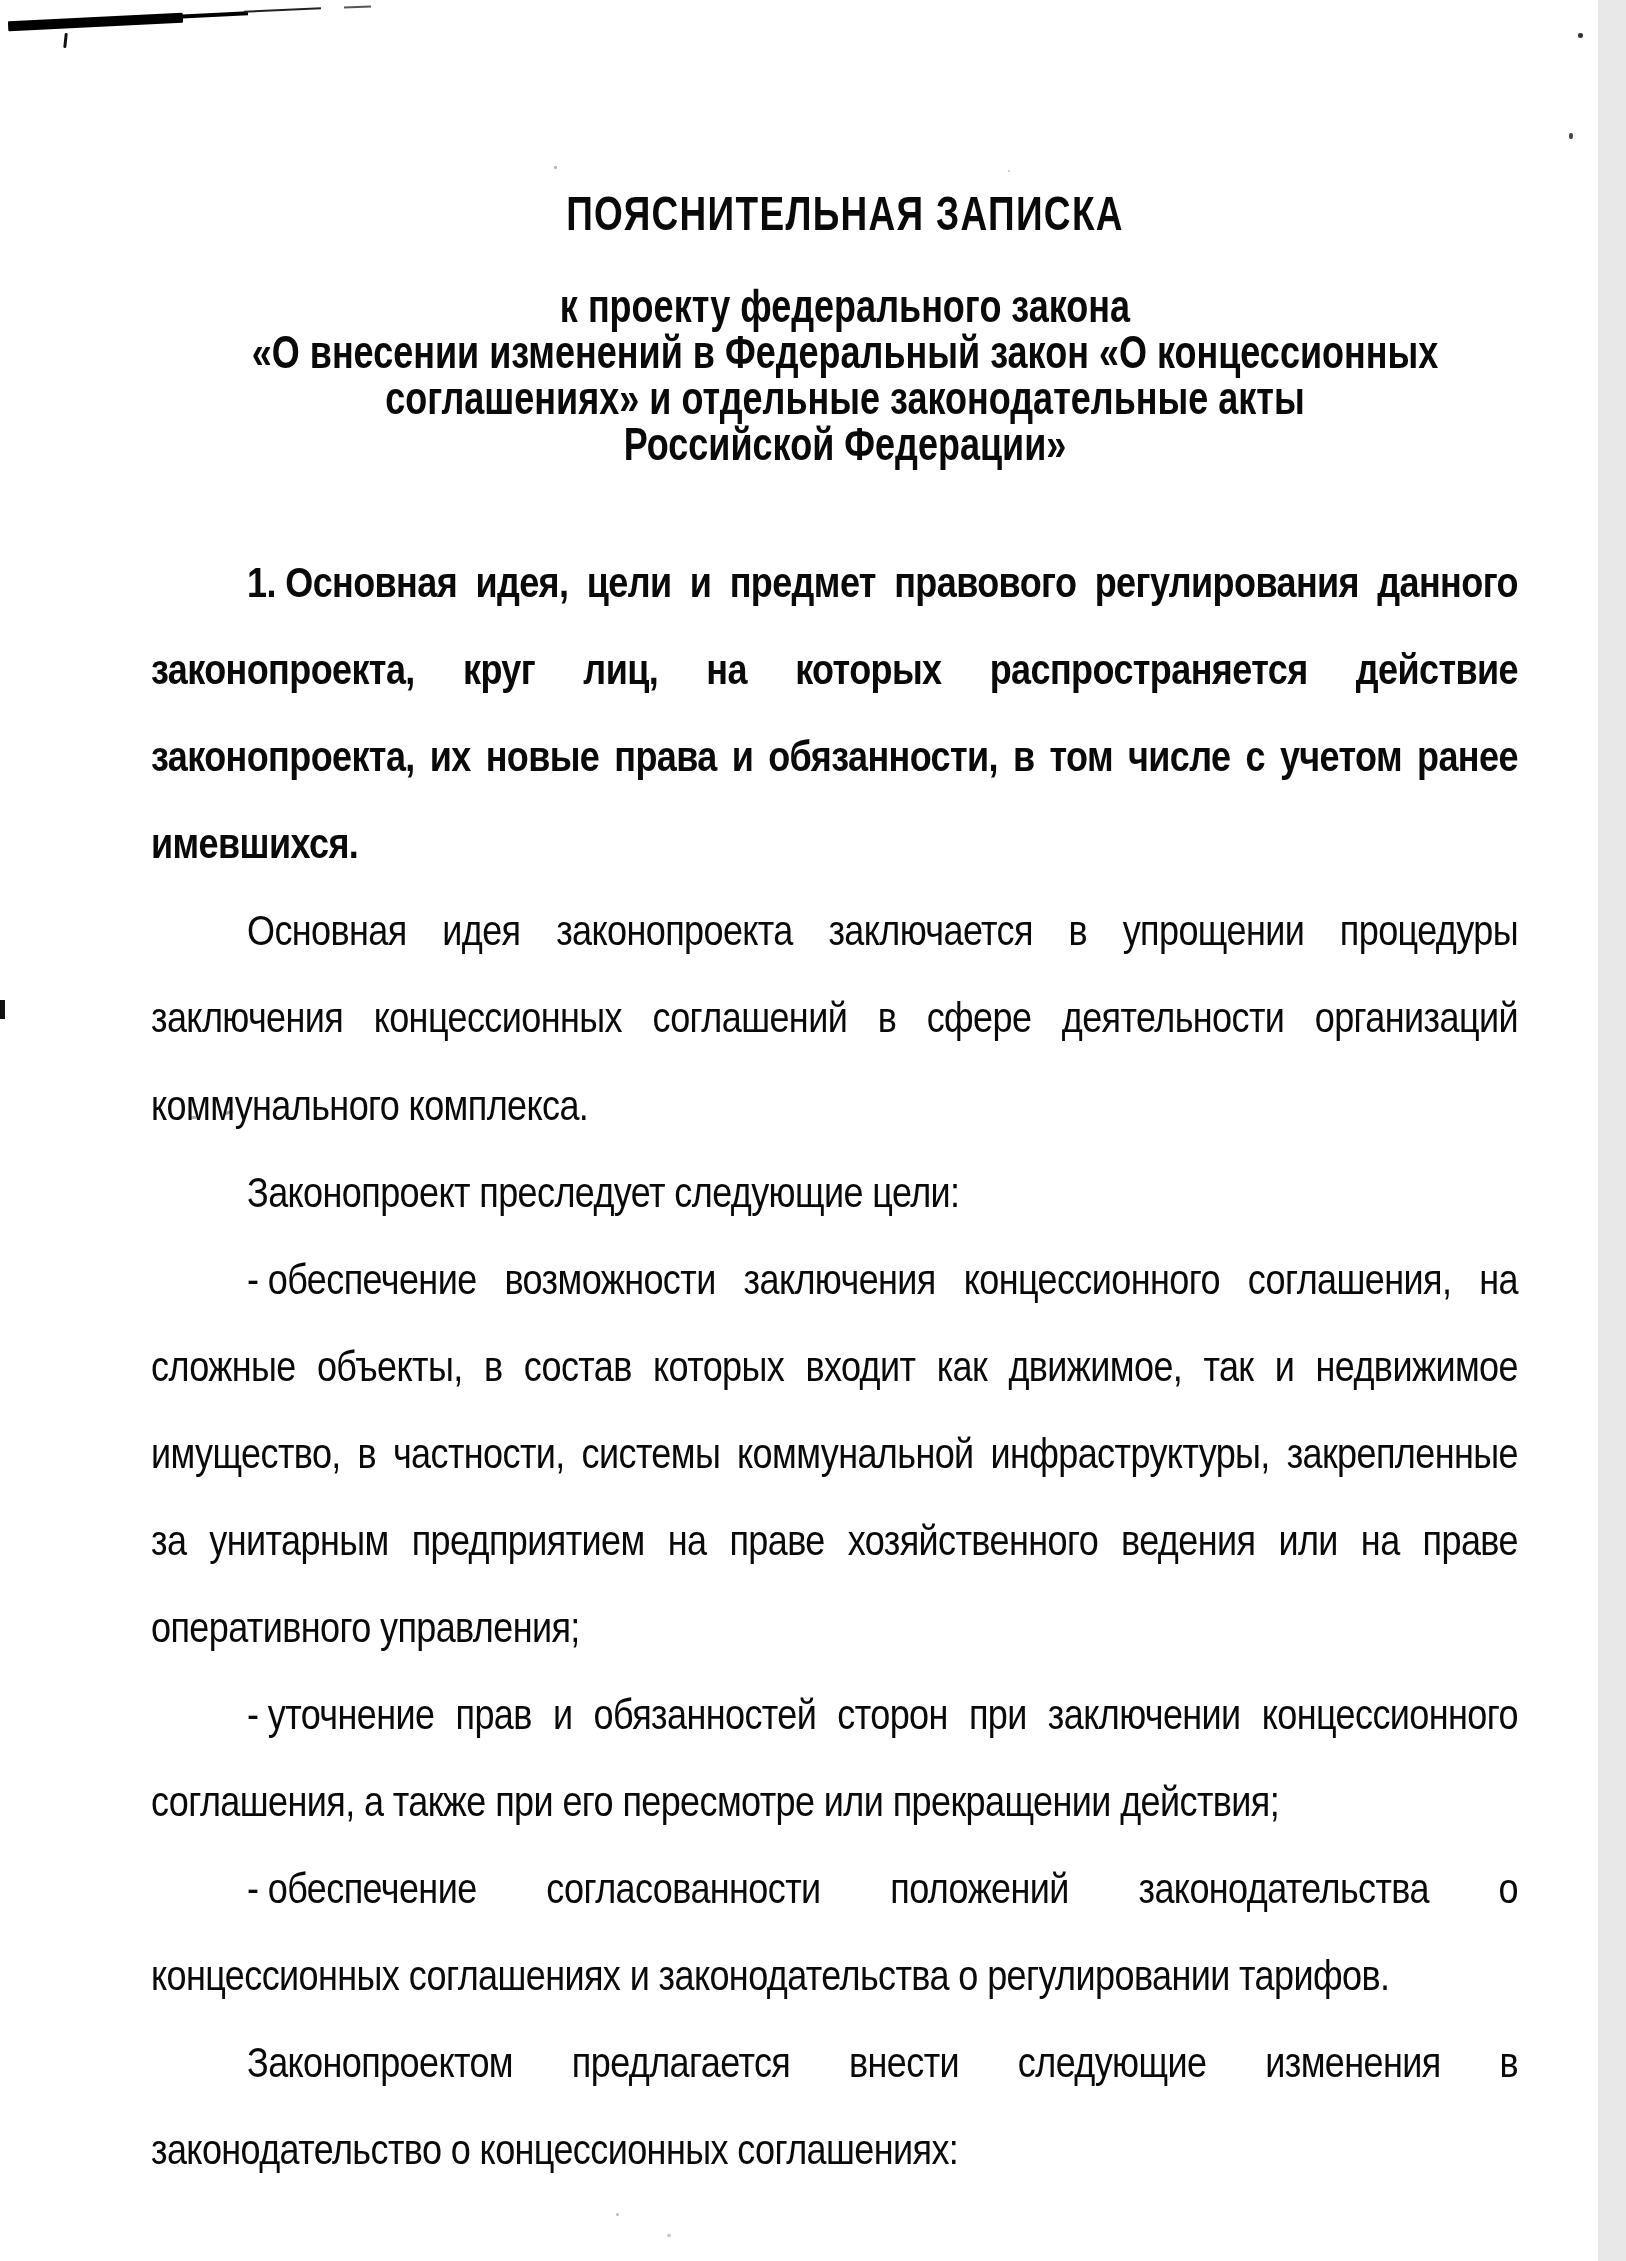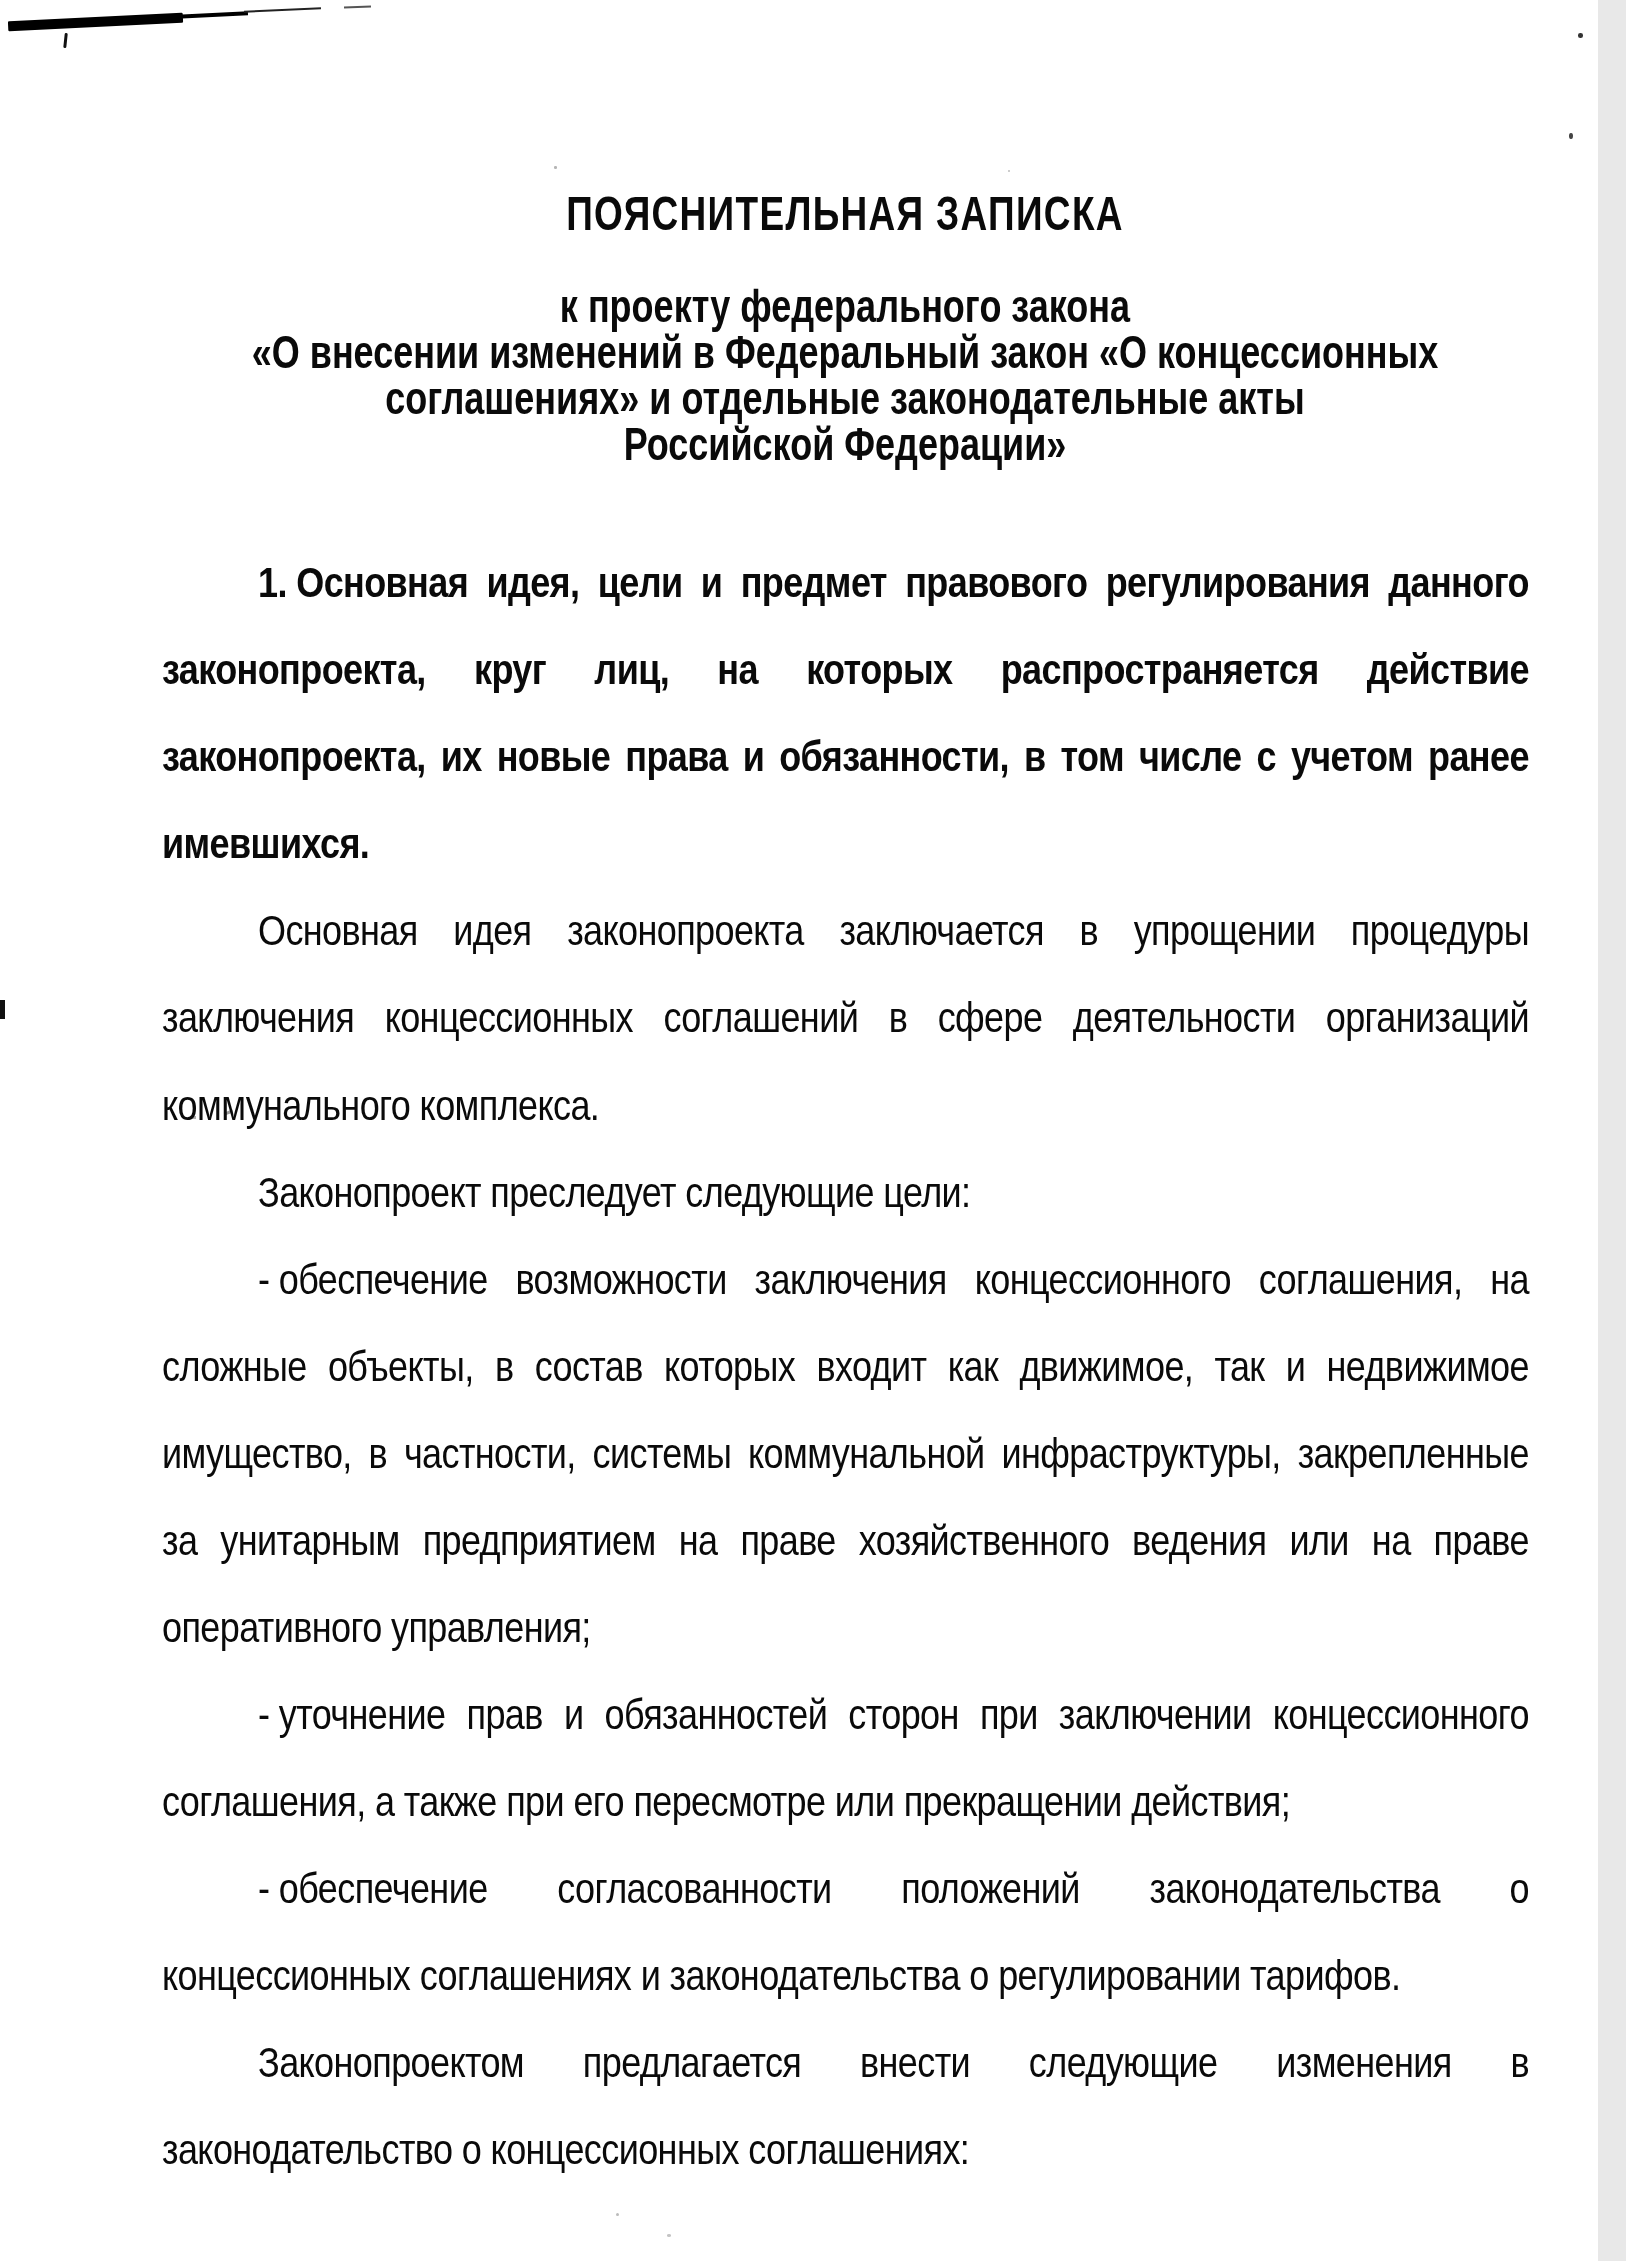--- a/index.html
+++ b/index.html
@@ -17,21 +17,21 @@
     text-align:center;font-size:37px;font-weight:bold;letter-spacing:1.3px;
     transform:scaleY(1.32);
   }
   .subtitle{
     position:absolute;top:284px;left:51px;width:1588px;
     text-align:center;font-size:36px;font-weight:bold;
   }
   .sub-line{height:46px;line-height:46px;transform:scaleY(1.28);}
   
   .bodytext{
-    position:absolute;top:539px;left:162px;width:1367px;
+    position:absolute;top:539px;left:151px;width:1367px;
     font-size:36px;letter-spacing:-0.6px;
   }
   .line{height:87px;line-height:87px;white-space:nowrap;transform:scaleY(1.2);}
   .line.j{display:flex;justify-content:space-between;align-items:center;}
   .line.j span{white-space:pre;}
   .ind{padding-left:96px;}
   .b{font-weight:bold;}
   
   .art{position:absolute;}
   .streak-main{left:7.7px;top:16.6px;width:175px;height:9.6px;background:#000;transform:rotate(-2.8deg);border-radius:1.3px;}

